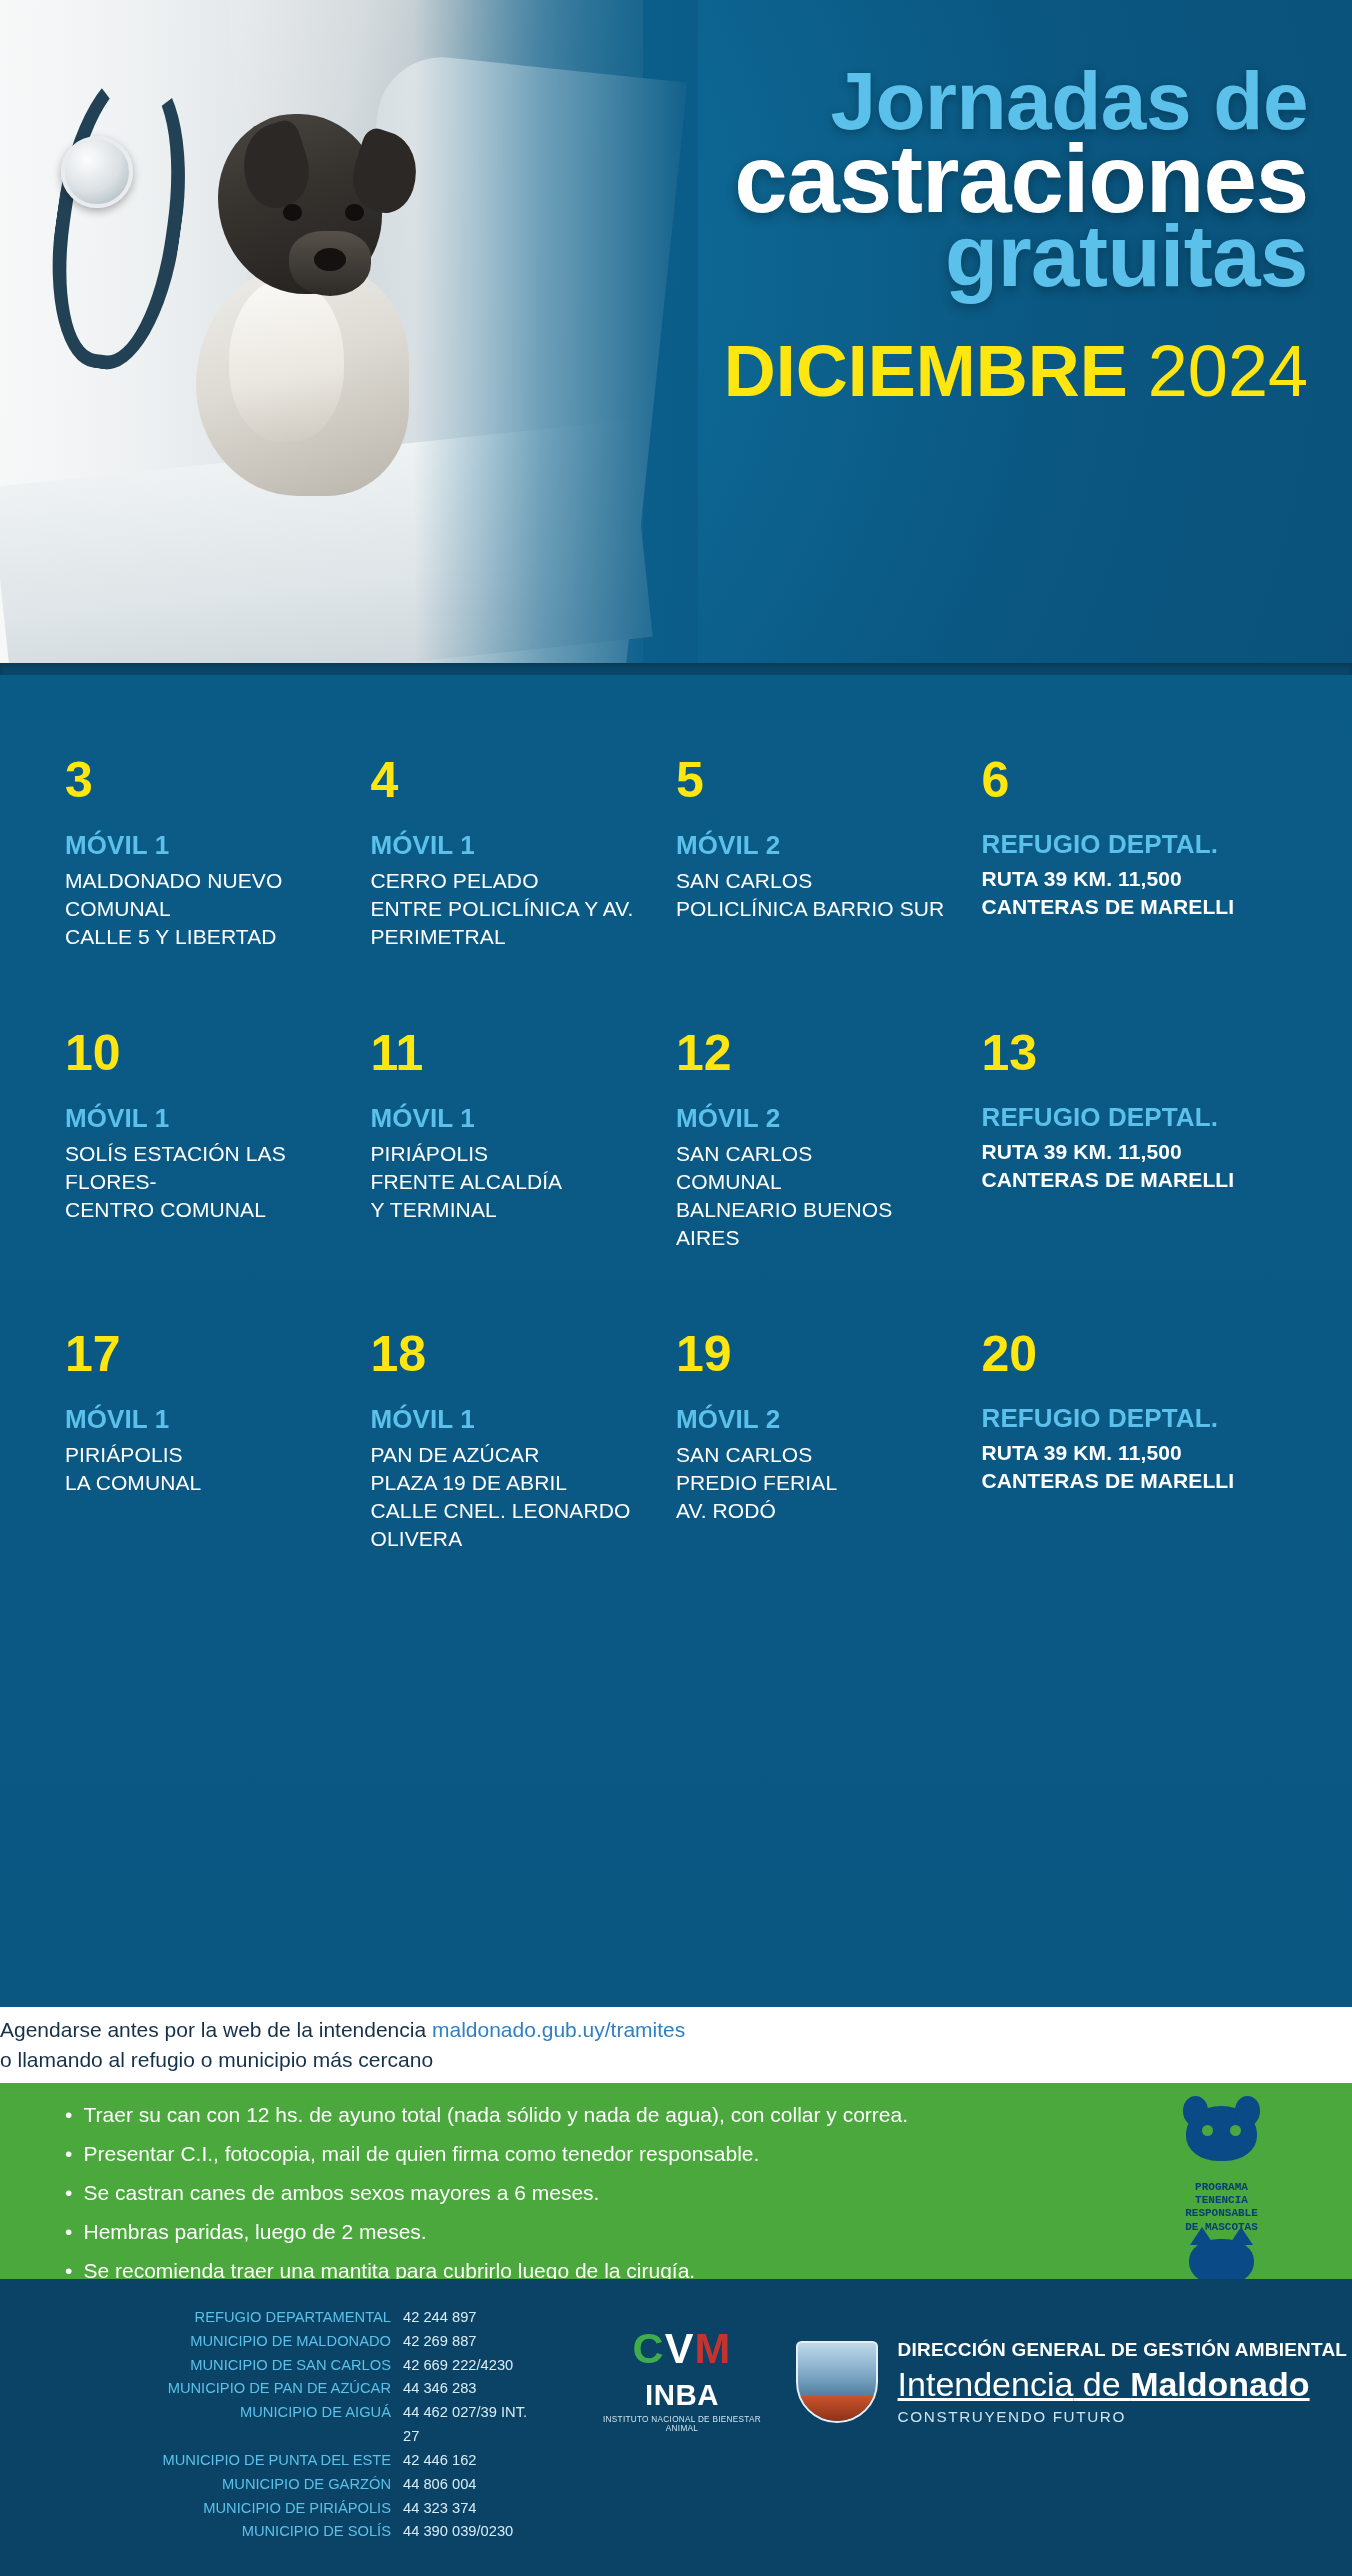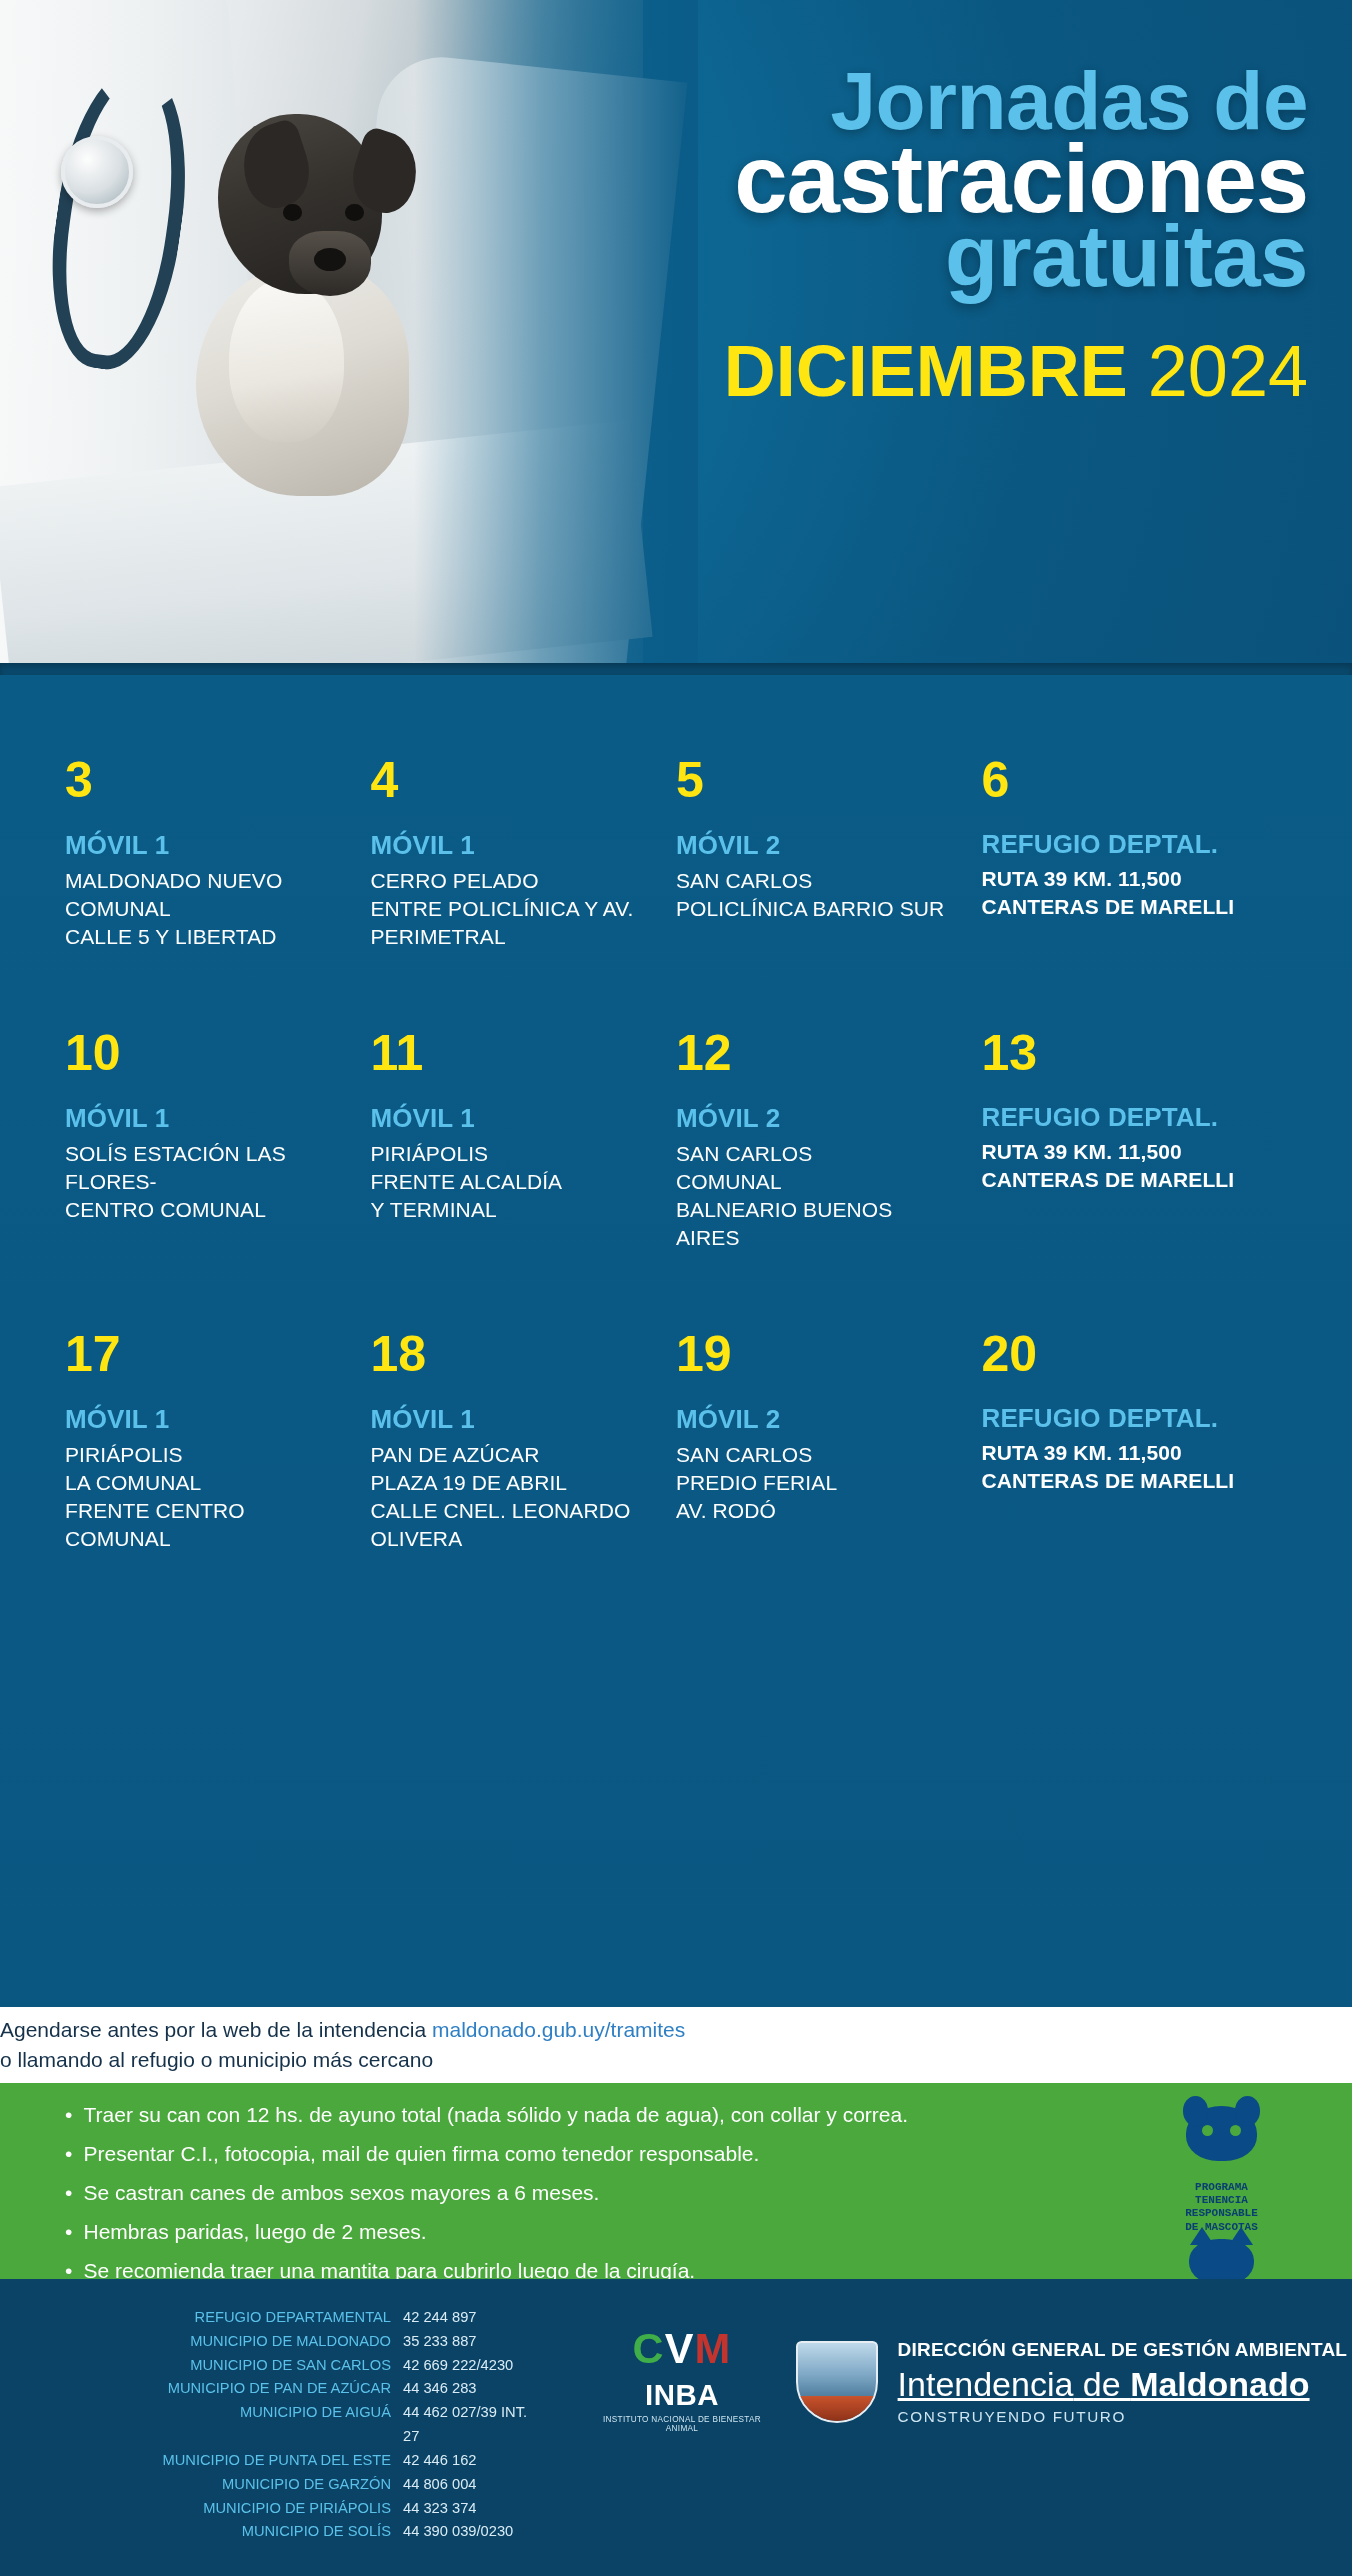--- a/index.html
+++ b/index.html
@@ -495,21 +495,20 @@
         <div class="cal-lines bold">CANTERAS DE MARELLI</div>
       </div>
     </div>
 
     <div class="cal-row">
       <div class="cal-cell">
         <div class="cal-day">17</div>
         <div class="cal-unit">MÓVIL 1</div>
         <div class="cal-lines">PIRIÁPOLIS</div>
         <div class="cal-lines">LA COMUNAL</div>
-        <div class="cal-lines">FRENTE CENTRO COMUNAL</div>
       </div>
       <div class="cal-cell">
         <div class="cal-day">18</div>
         <div class="cal-unit">MÓVIL 1</div>
         <div class="cal-lines">PAN DE AZÚCAR</div>
         <div class="cal-lines">PLAZA 19 DE ABRIL</div>
         <div class="cal-lines">CALLE CNEL. LEONARDO</div>
         <div class="cal-lines">OLIVERA</div>
       </div>
       <div class="cal-cell">
@@ -574,21 +573,21 @@
   </div>
 
   <div class="footer">
     <div class="phones">
       <div class="phone-row">
         <span class="phone-label">REFUGIO DEPARTAMENTAL</span>
         <span class="phone-num">42 244 897</span>
       </div>
       <div class="phone-row">
         <span class="phone-label">MUNICIPIO DE MALDONADO</span>
-        <span class="phone-num">35 233 887</span>
+        <span class="phone-num">42 269 887</span>
       </div>
       <div class="phone-row">
         <span class="phone-label">MUNICIPIO DE SAN CARLOS</span>
         <span class="phone-num">42 669 222/4230</span>
       </div>
       <div class="phone-row">
         <span class="phone-label">MUNICIPIO DE PAN DE AZÚCAR</span>
         <span class="phone-num">44 346 283</span>
       </div>
       <div class="phone-row">

